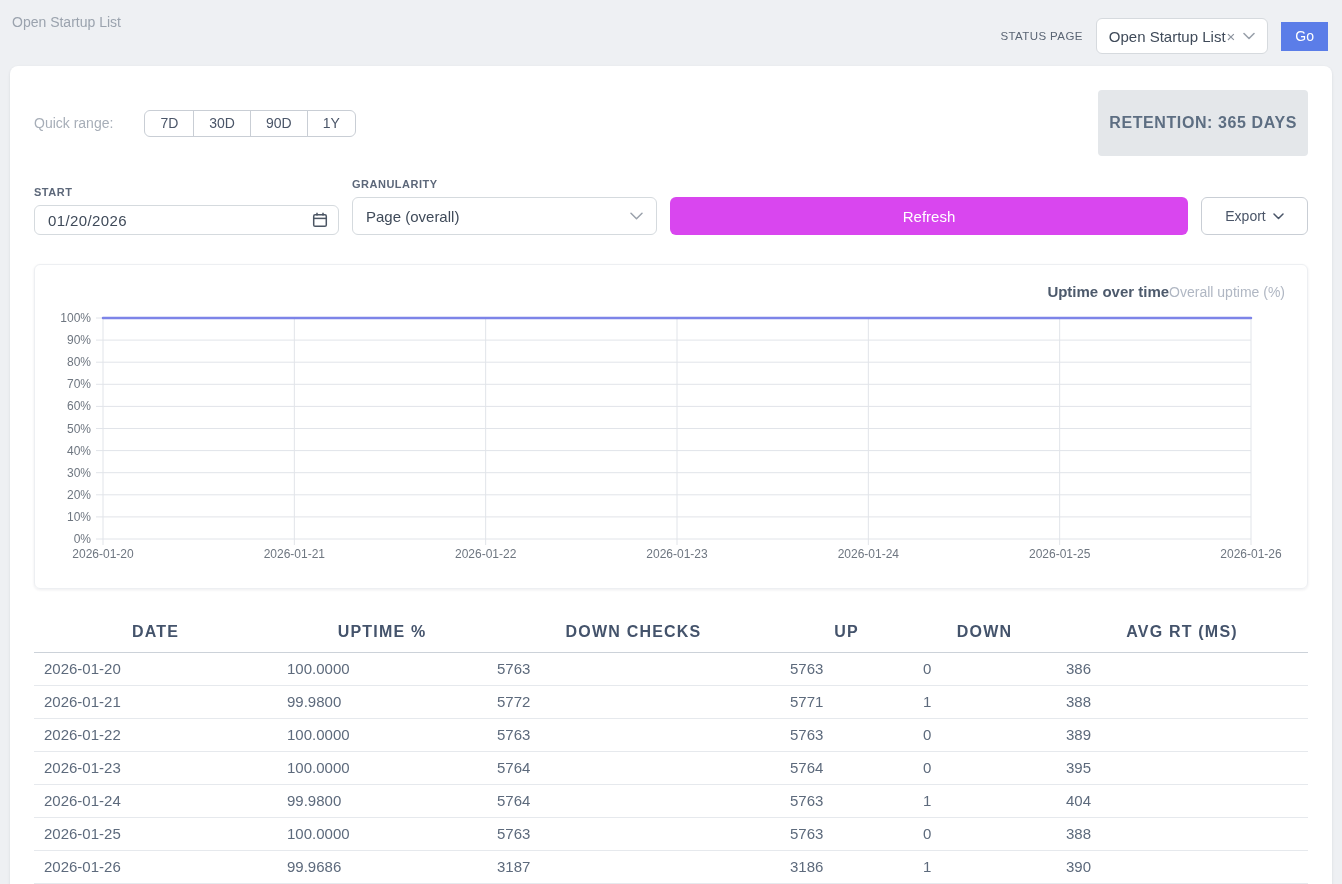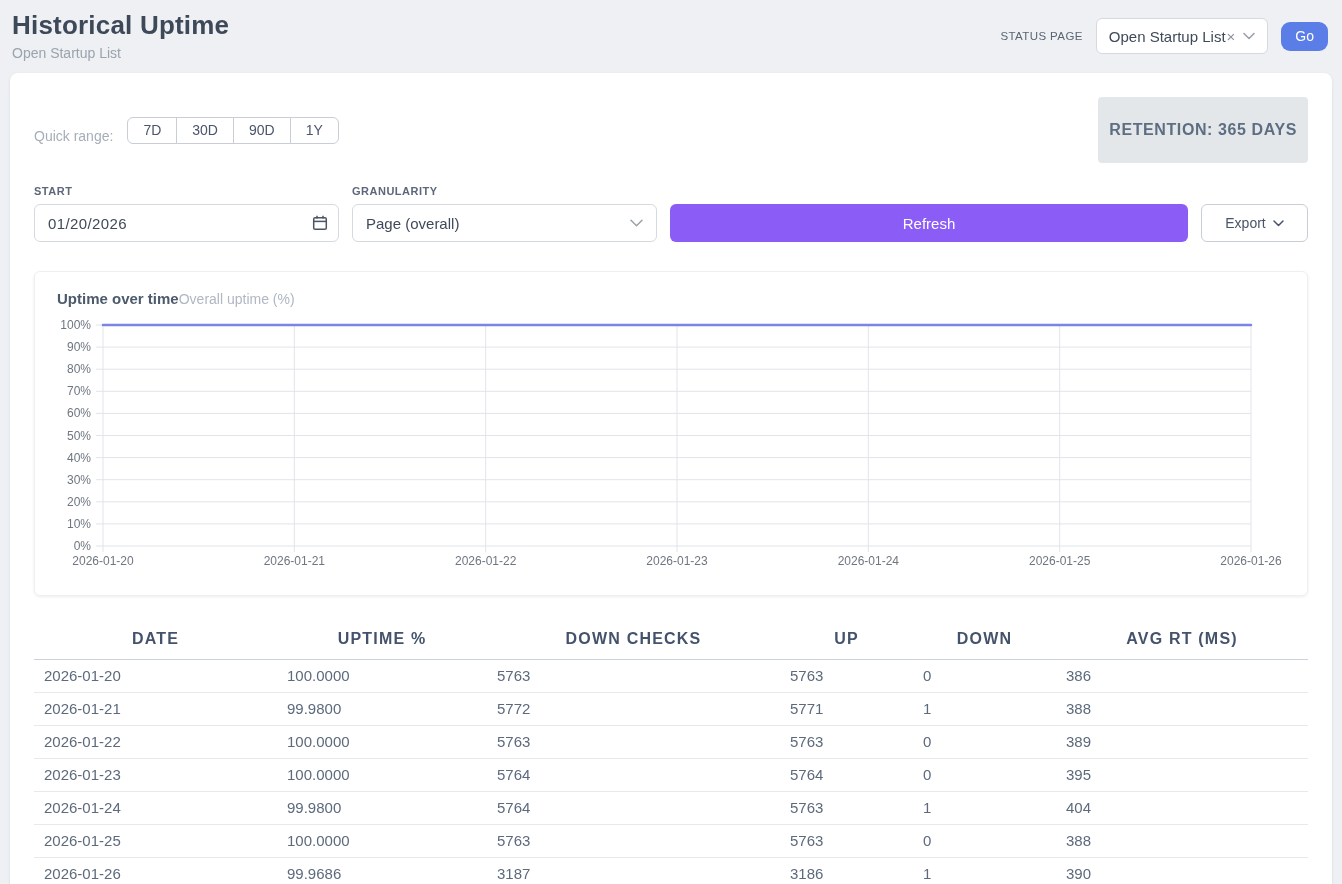--- a/index.html
+++ b/index.html
@@ -22,82 +22,82 @@
   .header-right { display: flex; align-items: center; gap: 13px; margin-top: 8px; }
   .status-label { font-size: 11.5px; font-weight: 400; letter-spacing: .4px; color: #5a6574; }
   .page-select {
     display: flex; align-items: center; background: #fff;
     border: 1px solid #d6dade; border-radius: 6px; height: 36px;
     padding: 0 12px; font-size: 15px; color: #3f4a59; cursor: pointer;
   }
   .page-select .clear-x { color: #8a919c; font-size: 15px; margin-left: 1px; }
   .page-select svg { margin-left: 8px; }
   .go-btn {
-    background: #5b7de8; color: #fff; border: none; border-radius: 9px;
+    background: #5b7de8; color: #fff; border: none; border-radius: 0;
     height: 29px; padding: 0 14px; font-size: 14px;
   }
 
   
   .main-card {
     margin: 0 10px; background: #fff; border-radius: 8px;
     box-shadow: 0 1px 3px rgba(20,30,50,.10);
     padding: 24px 24px 14px;
   }
 
   
   .row1 { display: flex; align-items: center; justify-content: space-between; }
-  .row1-left { display: flex; align-items: flex-end; gap: 14px; }
+  .row1-left { display: flex; align-items: center; gap: 31px; }
   .qr-label { font-size: 14px; color: #a7aeb8; }
   .qr-group { display: flex; }
   .qr-btn {
     background: #fff; border: 1px solid #c9ced5; color: #4a5568;
     font-size: 14px; height: 27px; padding: 0 15px; margin-left: -1px;
   }
   .qr-btn:first-child { border-radius: 6px 0 0 6px; margin-left: 0; }
   .qr-btn:last-child { border-radius: 0 6px 6px 0; }
   .retention-badge {
     background: #e4e7ea; color: #5d6e82; font-size: 16px; font-weight: 600;
     letter-spacing: .6px; border-radius: 4px; padding: 24px 11px;
   }
 
   
   .row2 { display: flex; gap: 13px; margin-top: 22px; align-items: flex-end; }
   .field { display: flex; flex-direction: column; }
   .field-label {
     font-size: 11px; font-weight: 600; letter-spacing: .5px;
     color: #5c6779; margin-bottom: 7px;
   }
-  .input-wrap { position: relative; width: 305px; height: 38px; }
+  .input-wrap { position: relative; width: 305px; height: 30px; }
   .date-input {
     width: 100%; height: 100%; border: 1px solid #d5dade; border-radius: 6px;
     padding: 0 38px 0 13px; font-size: 15px; color: #3f4a59;
     font-family: inherit; letter-spacing: .4px; background: #fff; outline: none;
   }
   .cal-icon { position: absolute; right: 11px; top: 50%; transform: translateY(-50%); line-height: 0; }
   .select-box {
     width: 305px; height: 38px; border: 1px solid #d5dade; border-radius: 6px;
     display: flex; align-items: center; justify-content: space-between;
     padding: 8px 13px; font-size: 15px; color: #3f4a59; background: #fff; cursor: pointer;
   }
   .refresh-btn {
-    flex: 1; height: 38px; background: #8b5cf6; color: #fff;
+    flex: 1; height: 38px; background: #d946ef; color: #fff;
     border: none; border-radius: 6px; font-size: 15px;
   }
   .export-btn {
     width: 107px; height: 38px; background: #fff; border: 1px solid #c9ced5;
     border-radius: 6px; font-size: 14px; color: #4a5568;
     display: flex; align-items: center; justify-content: center; gap: 7px;
   }
 
   
   .chart-card {
     margin-top: 29px; border: 1px solid #edeff2; border-radius: 6px;
     box-shadow: 0 1px 3px rgba(20,30,50,.08); padding: 18px 22px 10px;
   }
-  .chart-head { display: flex; justify-content: flex-start; align-items: center; margin-bottom: 6px; }
+  .chart-head { display: flex; justify-content: flex-end; align-items: center; margin-bottom: 6px; }
   .chart-title { font-size: 15px; font-weight: 700; color: #4d5a6c; }
   .chart-legend { font-size: 14px; color: #b0b7c3; }
   svg.chart { display: block; }
   svg.chart text { font-family: "Liberation Sans", "DejaVu Sans", sans-serif; font-size: 12px; fill: #6e7680; }
 
   
   table.uptime-table { width: 100%; border-collapse: collapse; margin-top: 26px; table-layout: fixed; }
   .uptime-table th {
     text-align: center; font-size: 16px; font-weight: 700; color: #44536b;
     letter-spacing: 1.2px; padding: 8px 10px 11px;
@@ -106,21 +106,20 @@
   .uptime-table td {
     font-size: 15px; color: #5d6a7c; padding: 7px 10px 8px;
     border-bottom: 1px solid #e6e9ed;
   }
 </style>
 </head>
 <body>
 
 <div class="page-header">
   <div>
-    <div class="page-title">Historical Uptime</div>
     <div class="page-subtitle">Open Startup List</div>
   </div>
   <div class="header-right">
     <span class="status-label">STATUS PAGE</span>
     <div class="page-select">
       <span>Open Startup List</span>
         <span class="clear-x">×</span>
       <svg width="12" height="8" viewBox="0 0 12 8">
           <path d="M1 1.5l5 5 5-5" stroke="#9aa1ab" stroke-width="1.6" fill="none" stroke-linecap="round" stroke-linejoin="round"></path>
         </svg>

